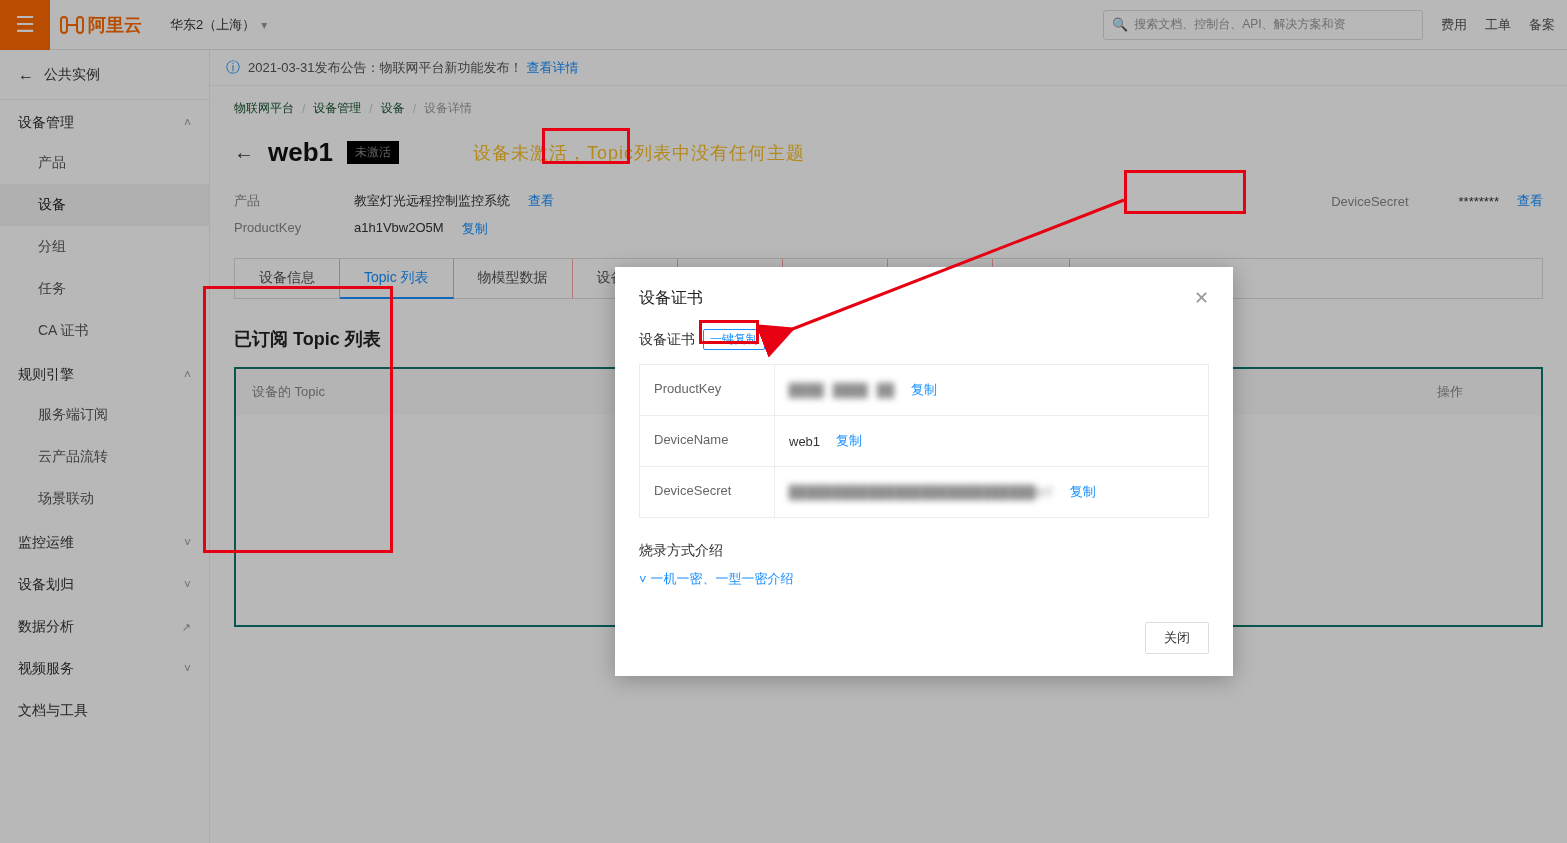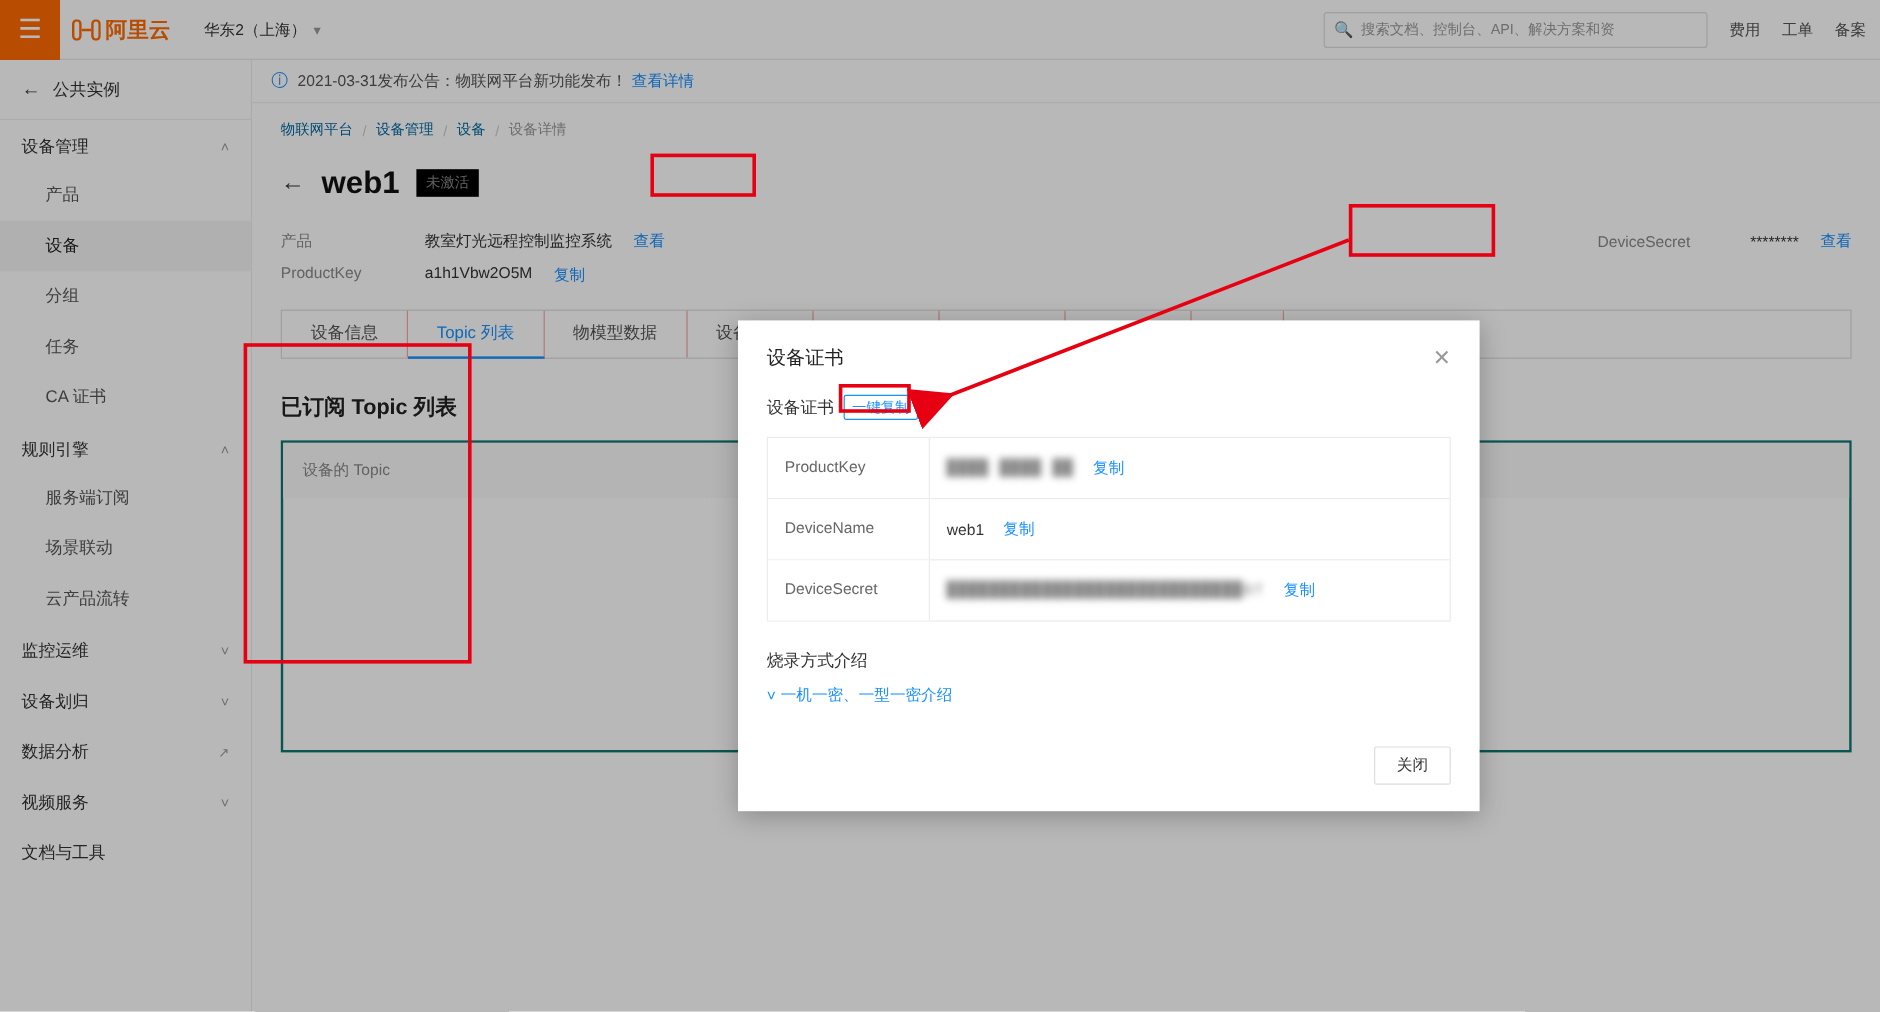--- a/index.html
+++ b/index.html
@@ -28,21 +28,21 @@
 .ext-icon { font-size: 11px; color: #999; margin-left: 4px; }
 
 
 .main { position: absolute; top: 50px; left: 210px; right: 0; bottom: 0; background: #fff; }
 .notice { height: 36px; display: flex; align-items: center; padding: 0 16px; font-size: 13px; color: #555; border-bottom: 1px solid #f0f0f0; }
 .notice-icon { color: #1890ff; margin-right: 8px; font-size: 14px; }
 .notice a { color: #1890ff; margin-left: 4px; text-align: center; }
 .content { padding: 14px 24px 0; }
 
 .breadcrumb { color: #888; font-size: 12px; display: flex; gap: 8px; align-items: center; }
-.breadcrumb .bc { color: #0369a1; }
+.breadcrumb .bc { color: #14532d; }
 .breadcrumb .sep { color: #ccc; }
 .breadcrumb .bc.last { color: #999; }
 
 .title-row { display: flex; align-items: center; margin-top: 20px; gap: 14px; }
 .back-arrow { font-size: 20px; color: #333; }
 .dev-title { font-size: 26px; font-weight: 700; color: #111; }
 .status-badge { background: #000000; color: #888; font-size: 12px; padding: 3px 8px; }
 
 .annot-text { color: #fbbf24; font-size: 18px; margin-left: 60px; letter-spacing: 1px; }
 
@@ -135,22 +135,22 @@
   <div class="side-item">产品</div>
   <div class="side-item active">设备</div>
   <div class="side-item">分组</div>
   <div class="side-item">任务</div>
   <div class="side-item">CA 证书</div>
   <div class="side-group">
     <span>规则引擎</span>
     <span class="chev">˄</span>
   </div>
   <div class="side-item">服务端订阅</div>
+  <div class="side-item">云产品流转</div>
   <div class="side-item">场景联动</div>
-  <div class="side-item">云产品流转</div>
   <div class="side-group">
     <span>监控运维</span>
     <span class="chev">˅</span>
   </div>
   <div class="side-group">
     <span>设备划归</span>
     <span class="chev">˅</span>
   </div>
   <div class="side-group">
     <span>数据分析</span>
@@ -179,20 +179,21 @@
         <span class="sep">/</span>
       <span class="bc">设备</span>
         <span class="sep">/</span>
       <span class="bc last">设备详情</span>
     </div>
 
     <div class="title-row">
       <span class="back-arrow">←</span>
       <span class="dev-title">web1</span>
       <span class="status-badge">未激活</span>
+      <span class="annot-text">设备未激活，Topic列表中没有任何主题</span>
     </div>
 
     <div class="meta">
       <span class="meta-lbl">产品</span>
       <span class="meta-val">教室灯光远程控制监控系统</span>
       <span class="link-btn">查看</span>
       <div class="meta-right">
         <span class="meta-lbl" style="width:auto">DeviceSecret</span>
         <span class="meta-val" style="margin-left:40px">********</span>
         <span class="link-btn">查看</span>
@@ -213,20 +214,21 @@
       <div class="tab">日志服务</div>
       <div class="tab">在线调试</div>
       <div class="tab">分组</div>
       <div class="tab">任务</div>
     </div>
 
     <div class="section-title">已订阅 Topic 列表</div>
     <div class="topic-table">
       <div class="topic-th">
         <div class="th-cell c1">设备的 Topic</div>
+        <div class="th-cell c2" style="text-align:left;margin-left:auto;flex:0 0 120px">操作</div>
       </div>
       <div class="topic-empty"></div>
     </div>
   </div>
 </div>
 
 <div class="overlay"></div>
 <div class="modal">
   <div class="modal-head">
     <span class="modal-title">设备证书</span>

